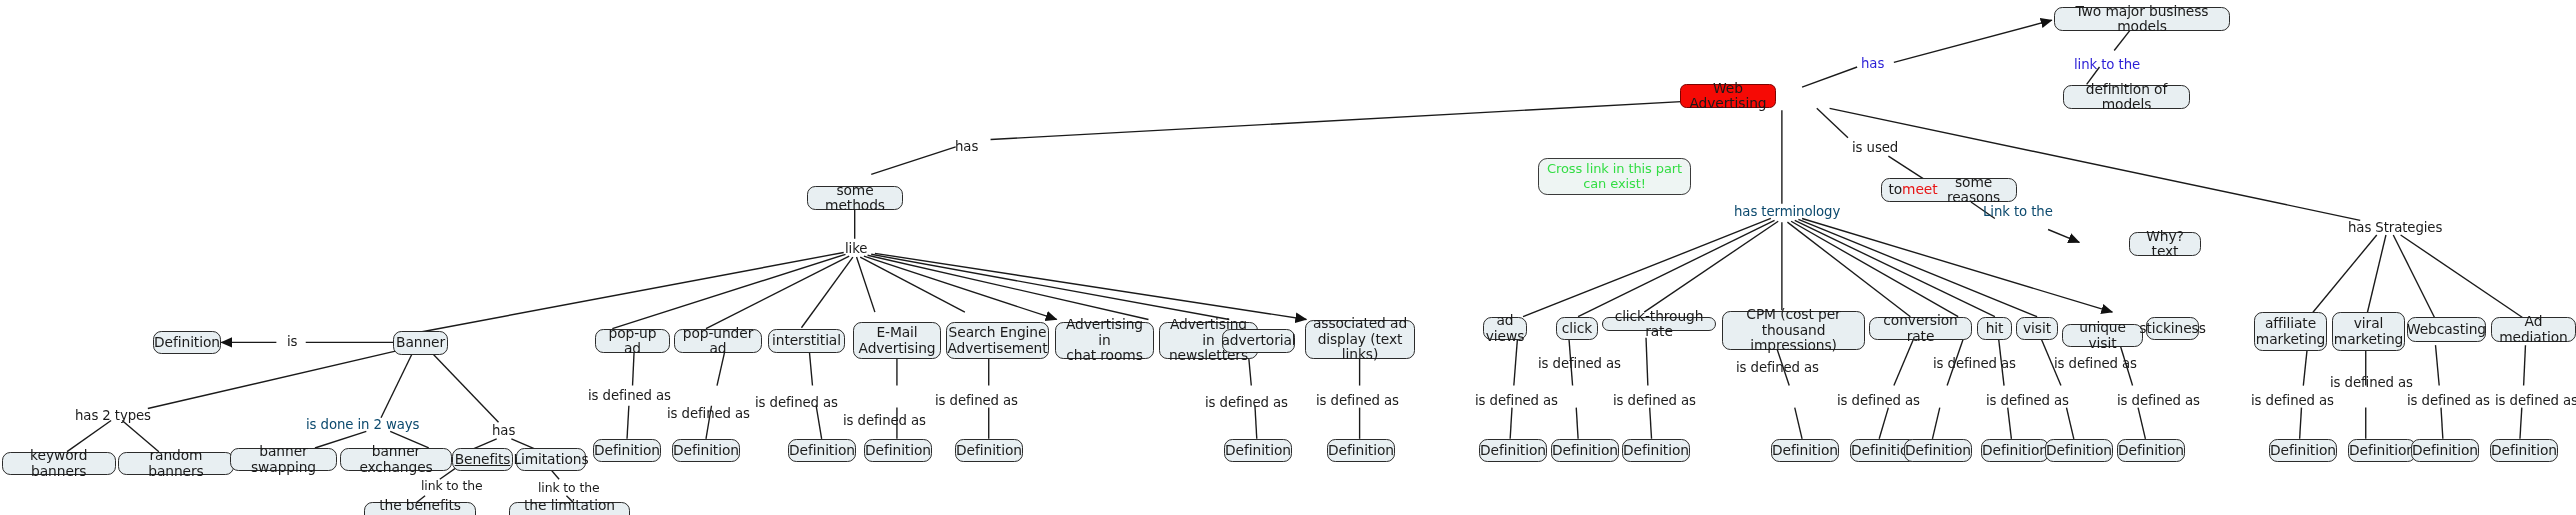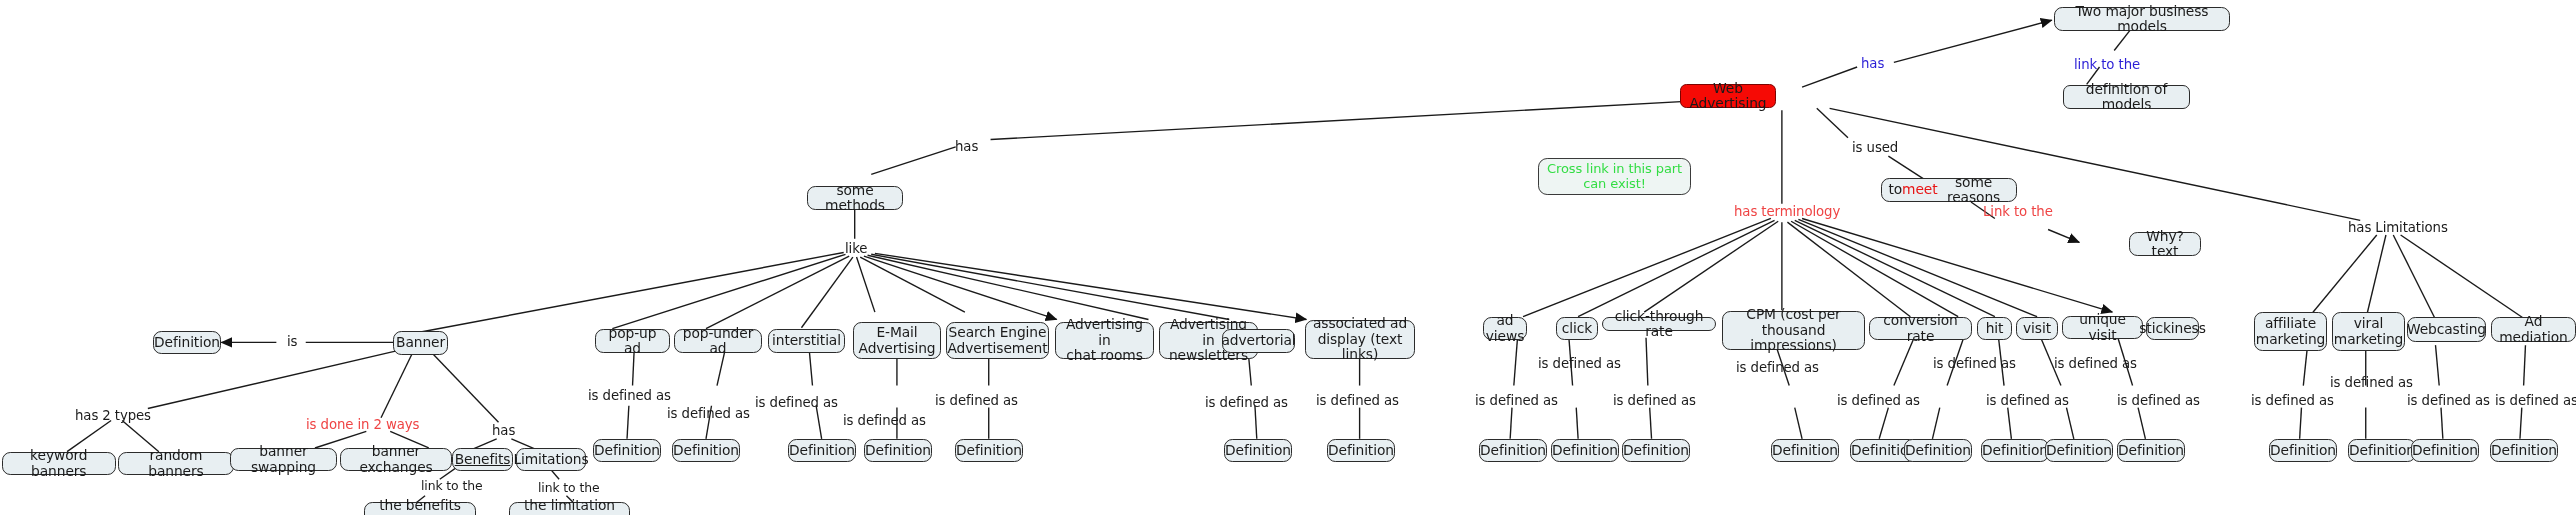--- a/index.html
+++ b/index.html
@@ -39,21 +39,21 @@
   }
   .lbl{
     position:absolute;
     font-size:13.3px;
     color:#1b1b1b;
     white-space:nowrap;
     letter-spacing:-0.1px;
     background:transparent;
   }
   .lbl.blue{color:#2b1fd6;}
-  .lbl.red{color:#ef4444;}
+  .lbl.red{color:#0c4a6e;}
   .lbl.small{font-size:12.4px;}
   .node .mark{color:#e81414;}
 </style>
 </head>
 <body>
 
 <div id="canvas">
 
   <svg id="edges" viewBox="0 0 2804 561">
     <defs>
@@ -174,21 +174,21 @@
       <path d="M2750,376 L2748,420"></path>
         <path d="M2746,444 L2744,478"></path>
     </g>
   </svg>
 
   <div class="node root" style="left:1680px;top:84px;width:96px;height:24px;">Web Advertising</div>
 
   <div class="lbl blue" style="left:1861px;top:56px;">has</div>
   <div class="node" style="left:2054px;top:7.3px;width:176px;height:24px;">Two major business models</div>
   <div class="lbl blue" style="left:2074px;top:57px;">link to the</div>
-  <div class="node" style="left:2063px;top:85px;width:127px;height:24px;border-radius:7px;">definition of models</div>
+  <div class="node" style="left:2063px;top:85px;width:127px;height:24px;">definition of models</div>
 
   <div class="lbl" style="left:1852px;top:140px;">is used</div>
   <div class="node" style="left:1881px;top:178px;width:136px;height:24px;">
     <span>to </span><span class="mark">meet</span><span> some reasons</span>
   </div>
   <div class="lbl red" style="left:1983px;top:204px;">Link to the</div>
   <div class="node" style="left:2085px;top:232px;width:72px;height:24px;margin-left:44px;">Why? text</div>
 
   <div class="node note" style="left:1538px;top:158px;width:153px;height:37px;flex-direction:column;font-size:13px;">
     <span>Cross link in this part</span>
@@ -255,21 +255,21 @@
   <div class="lbl red" style="left:1734px;top:204px;">has terminology</div>
 
   <div class="node" style="left:1483px;top:317px;width:44px;height:23px;">ad views</div>
   <div class="node" style="left:1556px;top:317px;width:42px;height:23px;">click</div>
   <div class="node" style="left:1602px;top:317px;width:114px;height:14px;">click-through rate</div>
   <div class="node" style="left:1722px;top:311px;width:143px;height:39px;">CPM (cost per
 thousand impressions)</div>
   <div class="node" style="left:1869px;top:317px;width:103px;height:23px;">conversion rate</div>
   <div class="node" style="left:1977px;top:317px;width:35px;height:23px;">hit</div>
   <div class="node" style="left:2016px;top:317px;width:42px;height:23px;">visit</div>
-  <div class="node" style="left:2062px;top:316px;width:81px;height:23px;">unique visit</div>
+  <div class="node" style="left:2062px;top:324px;width:81px;height:23px;">unique visit</div>
   <div class="node" style="left:2146px;top:317px;width:53px;height:23px;">stickiness</div>
 
   <div class="lbl" style="left:1475px;top:393px;">is defined as</div>
   <div class="lbl" style="left:1538px;top:356px;">is defined as</div>
   <div class="lbl" style="left:1613px;top:393px;">is defined as</div>
   <div class="lbl" style="left:1736px;top:360px;">is defined as</div>
   <div class="lbl" style="left:1837px;top:393px;">is defined as</div>
   <div class="lbl" style="left:1933px;top:356px;">is defined as</div>
   <div class="lbl" style="left:1986px;top:393px;">is defined as</div>
   <div class="lbl" style="left:2054px;top:356px;">is defined as</div>
@@ -278,21 +278,21 @@
   <div class="node" style="left:1479px;top:439px;width:68px;height:23px;">Definition</div>
   <div class="node" style="left:1551px;top:439px;width:68px;height:23px;">Definition</div>
   <div class="node" style="left:1622px;top:439px;width:68px;height:23px;">Definition</div>
   <div class="node" style="left:1771px;top:439px;width:68px;height:23px;">Definition</div>
   <div class="node" style="left:1850px;top:439px;width:68px;height:23px;">Definition</div>
   <div class="node" style="left:1904px;top:439px;width:68px;height:23px;">Definition</div>
   <div class="node" style="left:1981px;top:439px;width:68px;height:23px;">Definition</div>
   <div class="node" style="left:2045px;top:439px;width:68px;height:23px;">Definition</div>
   <div class="node" style="left:2117px;top:439px;width:68px;height:23px;">Definition</div>
 
-  <div class="lbl" style="left:2348px;top:220px;">has Limitations</div>
+  <div class="lbl" style="left:2348px;top:220px;">has Strategies</div>
 
   <div class="node" style="left:2254px;top:312px;width:73px;height:39px;">affiliate
 marketing</div>
   <div class="node" style="left:2332px;top:312px;width:73px;height:39px;">viral
 marketing</div>
   <div class="node" style="left:2407px;top:317px;width:79px;height:25px;">Webcasting</div>
   <div class="node" style="left:2491px;top:317px;width:85px;height:25px;">Ad mediation</div>
 
   <div class="lbl" style="left:2251px;top:393px;">is defined as</div>
   <div class="lbl" style="left:2330px;top:375px;">is defined as</div>

